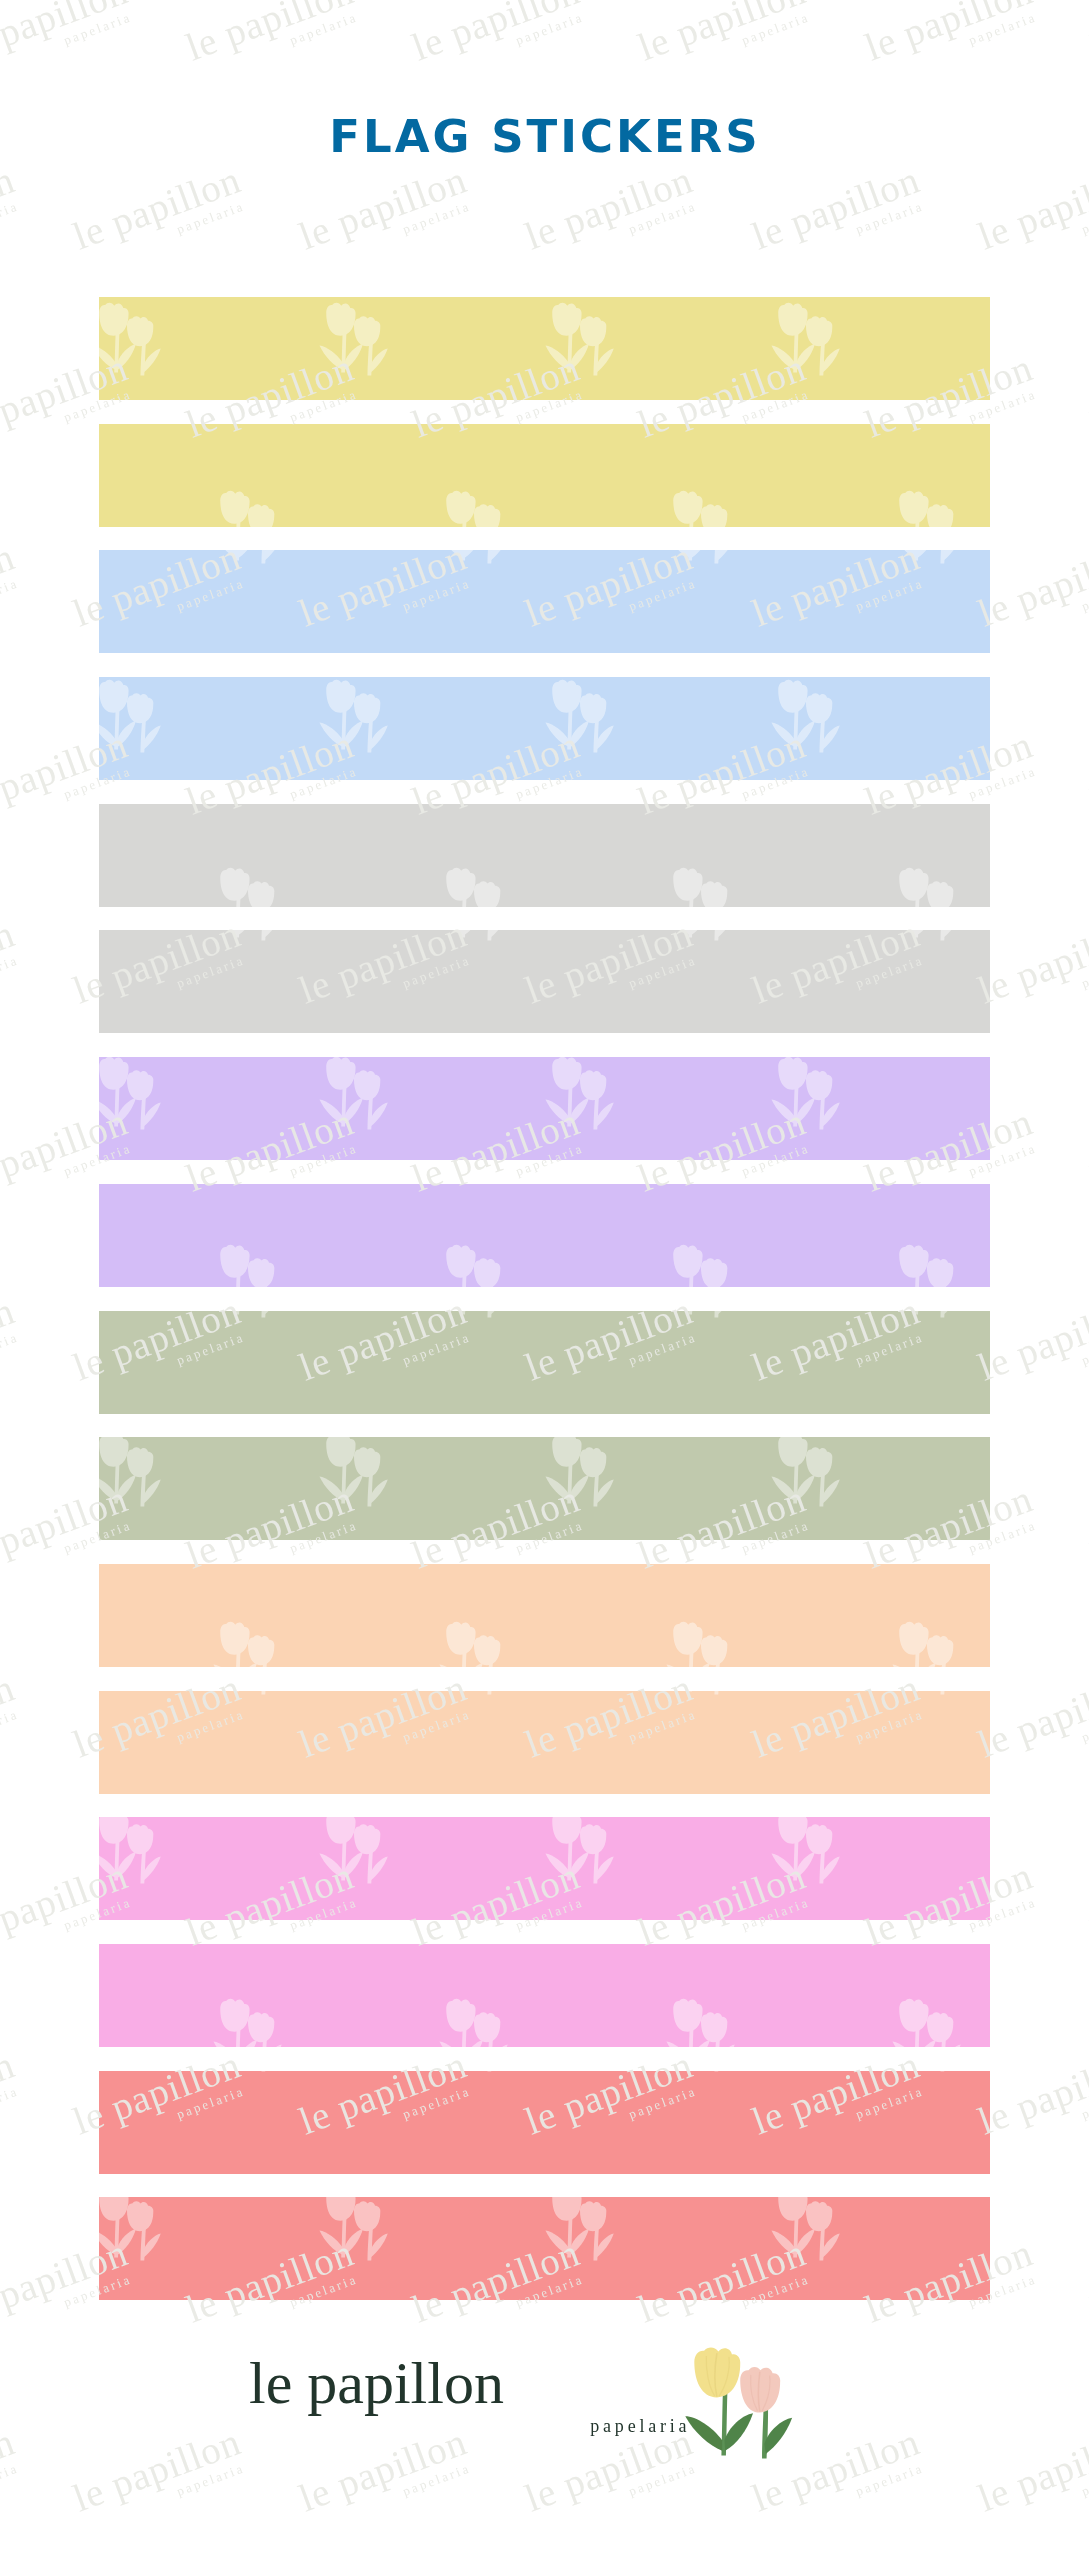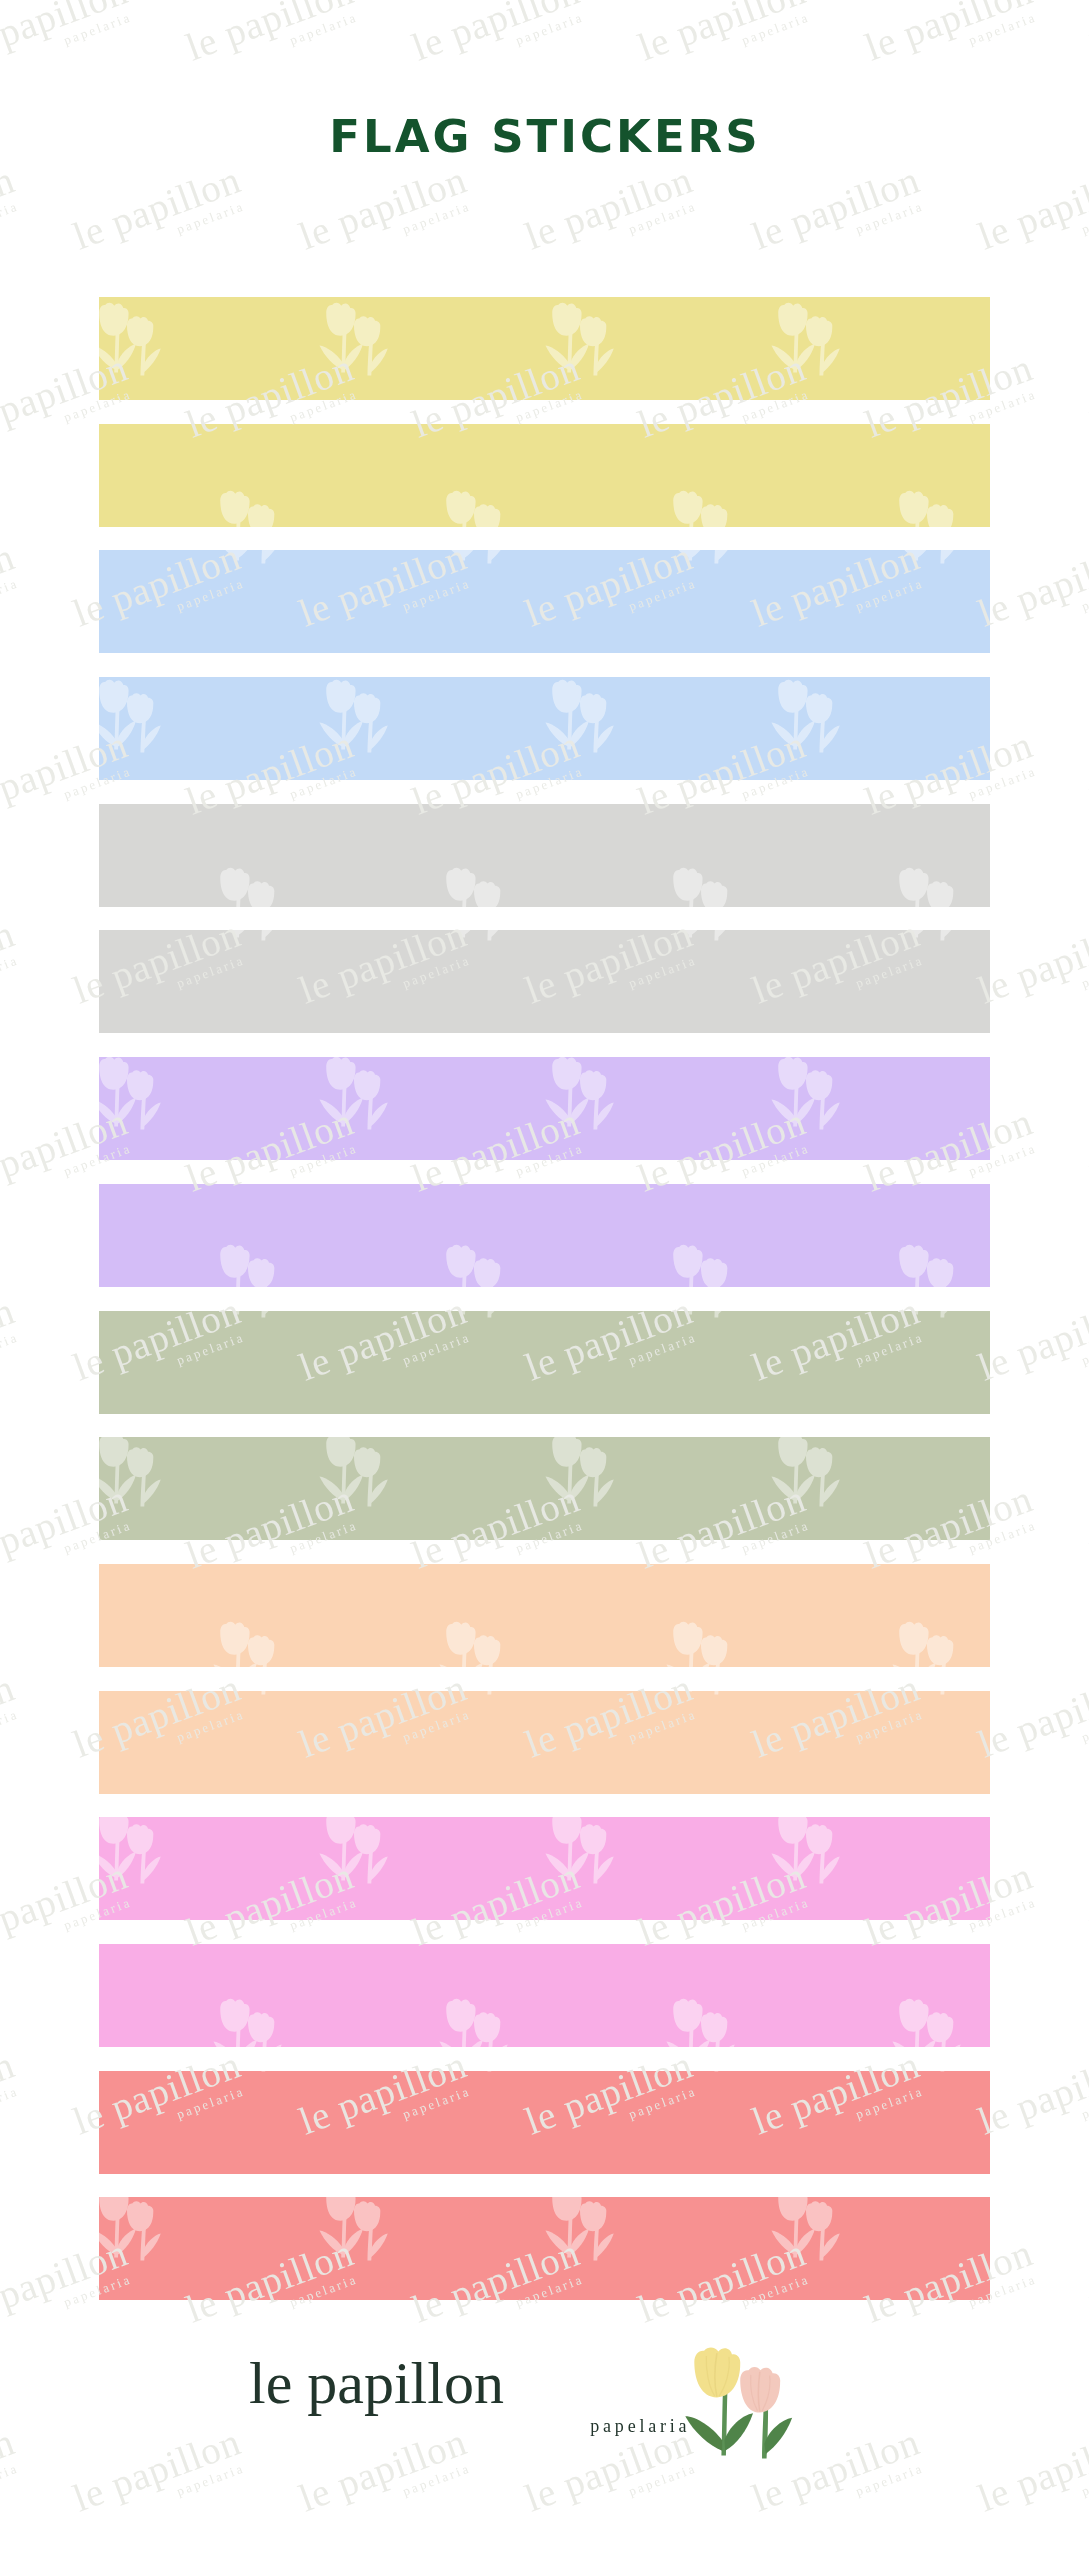--- a/index.html
+++ b/index.html
@@ -69,21 +69,21 @@
     top: 113px;
     width: 1090px;
     text-align: center;
     z-index: 5;
   }
   #title {
     font-family: "DejaVu Sans", sans-serif;
     font-size: 45px;
     font-weight: bold;
     letter-spacing: 3px;
-    color: #14532d;
+    color: #0369a1;
     line-height: 1.05;
     margin: 0;
   }
   #subtitle {
     font-family: "DejaVu Sans", sans-serif;
     font-size: 26px;
     font-weight: bold;
     letter-spacing: 5.3px;
     color: #253a30;
     margin: 10.6px 0 0 0;

